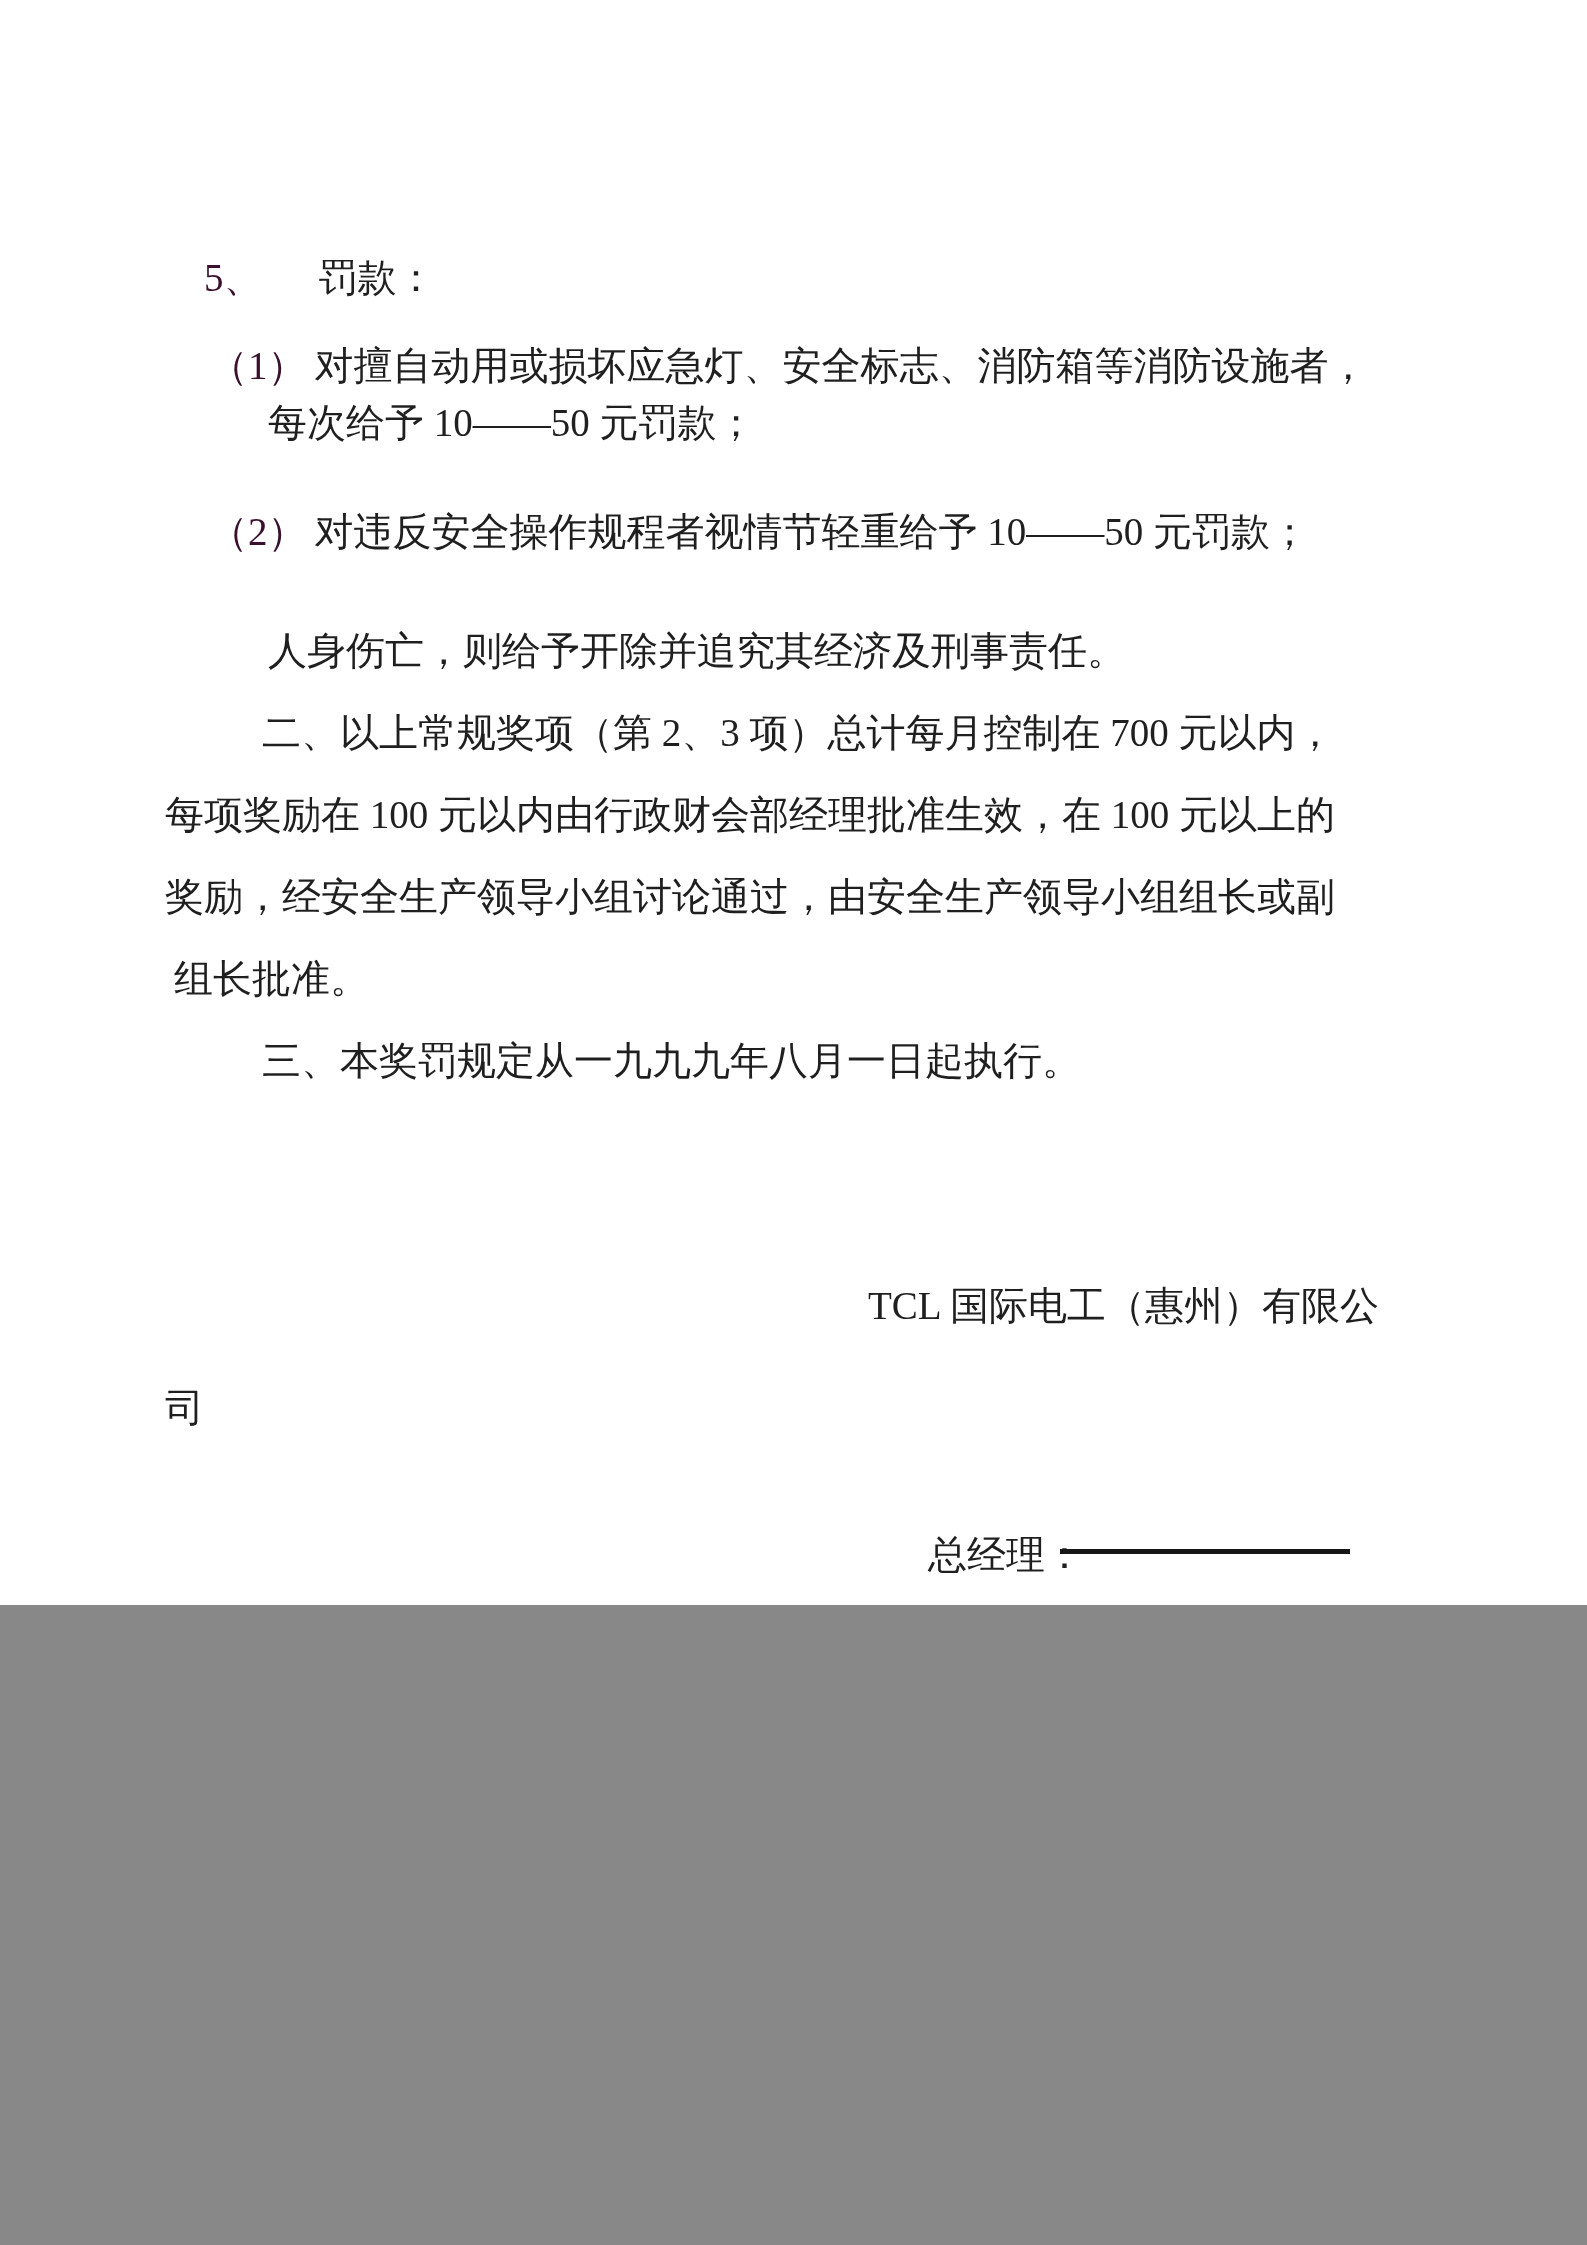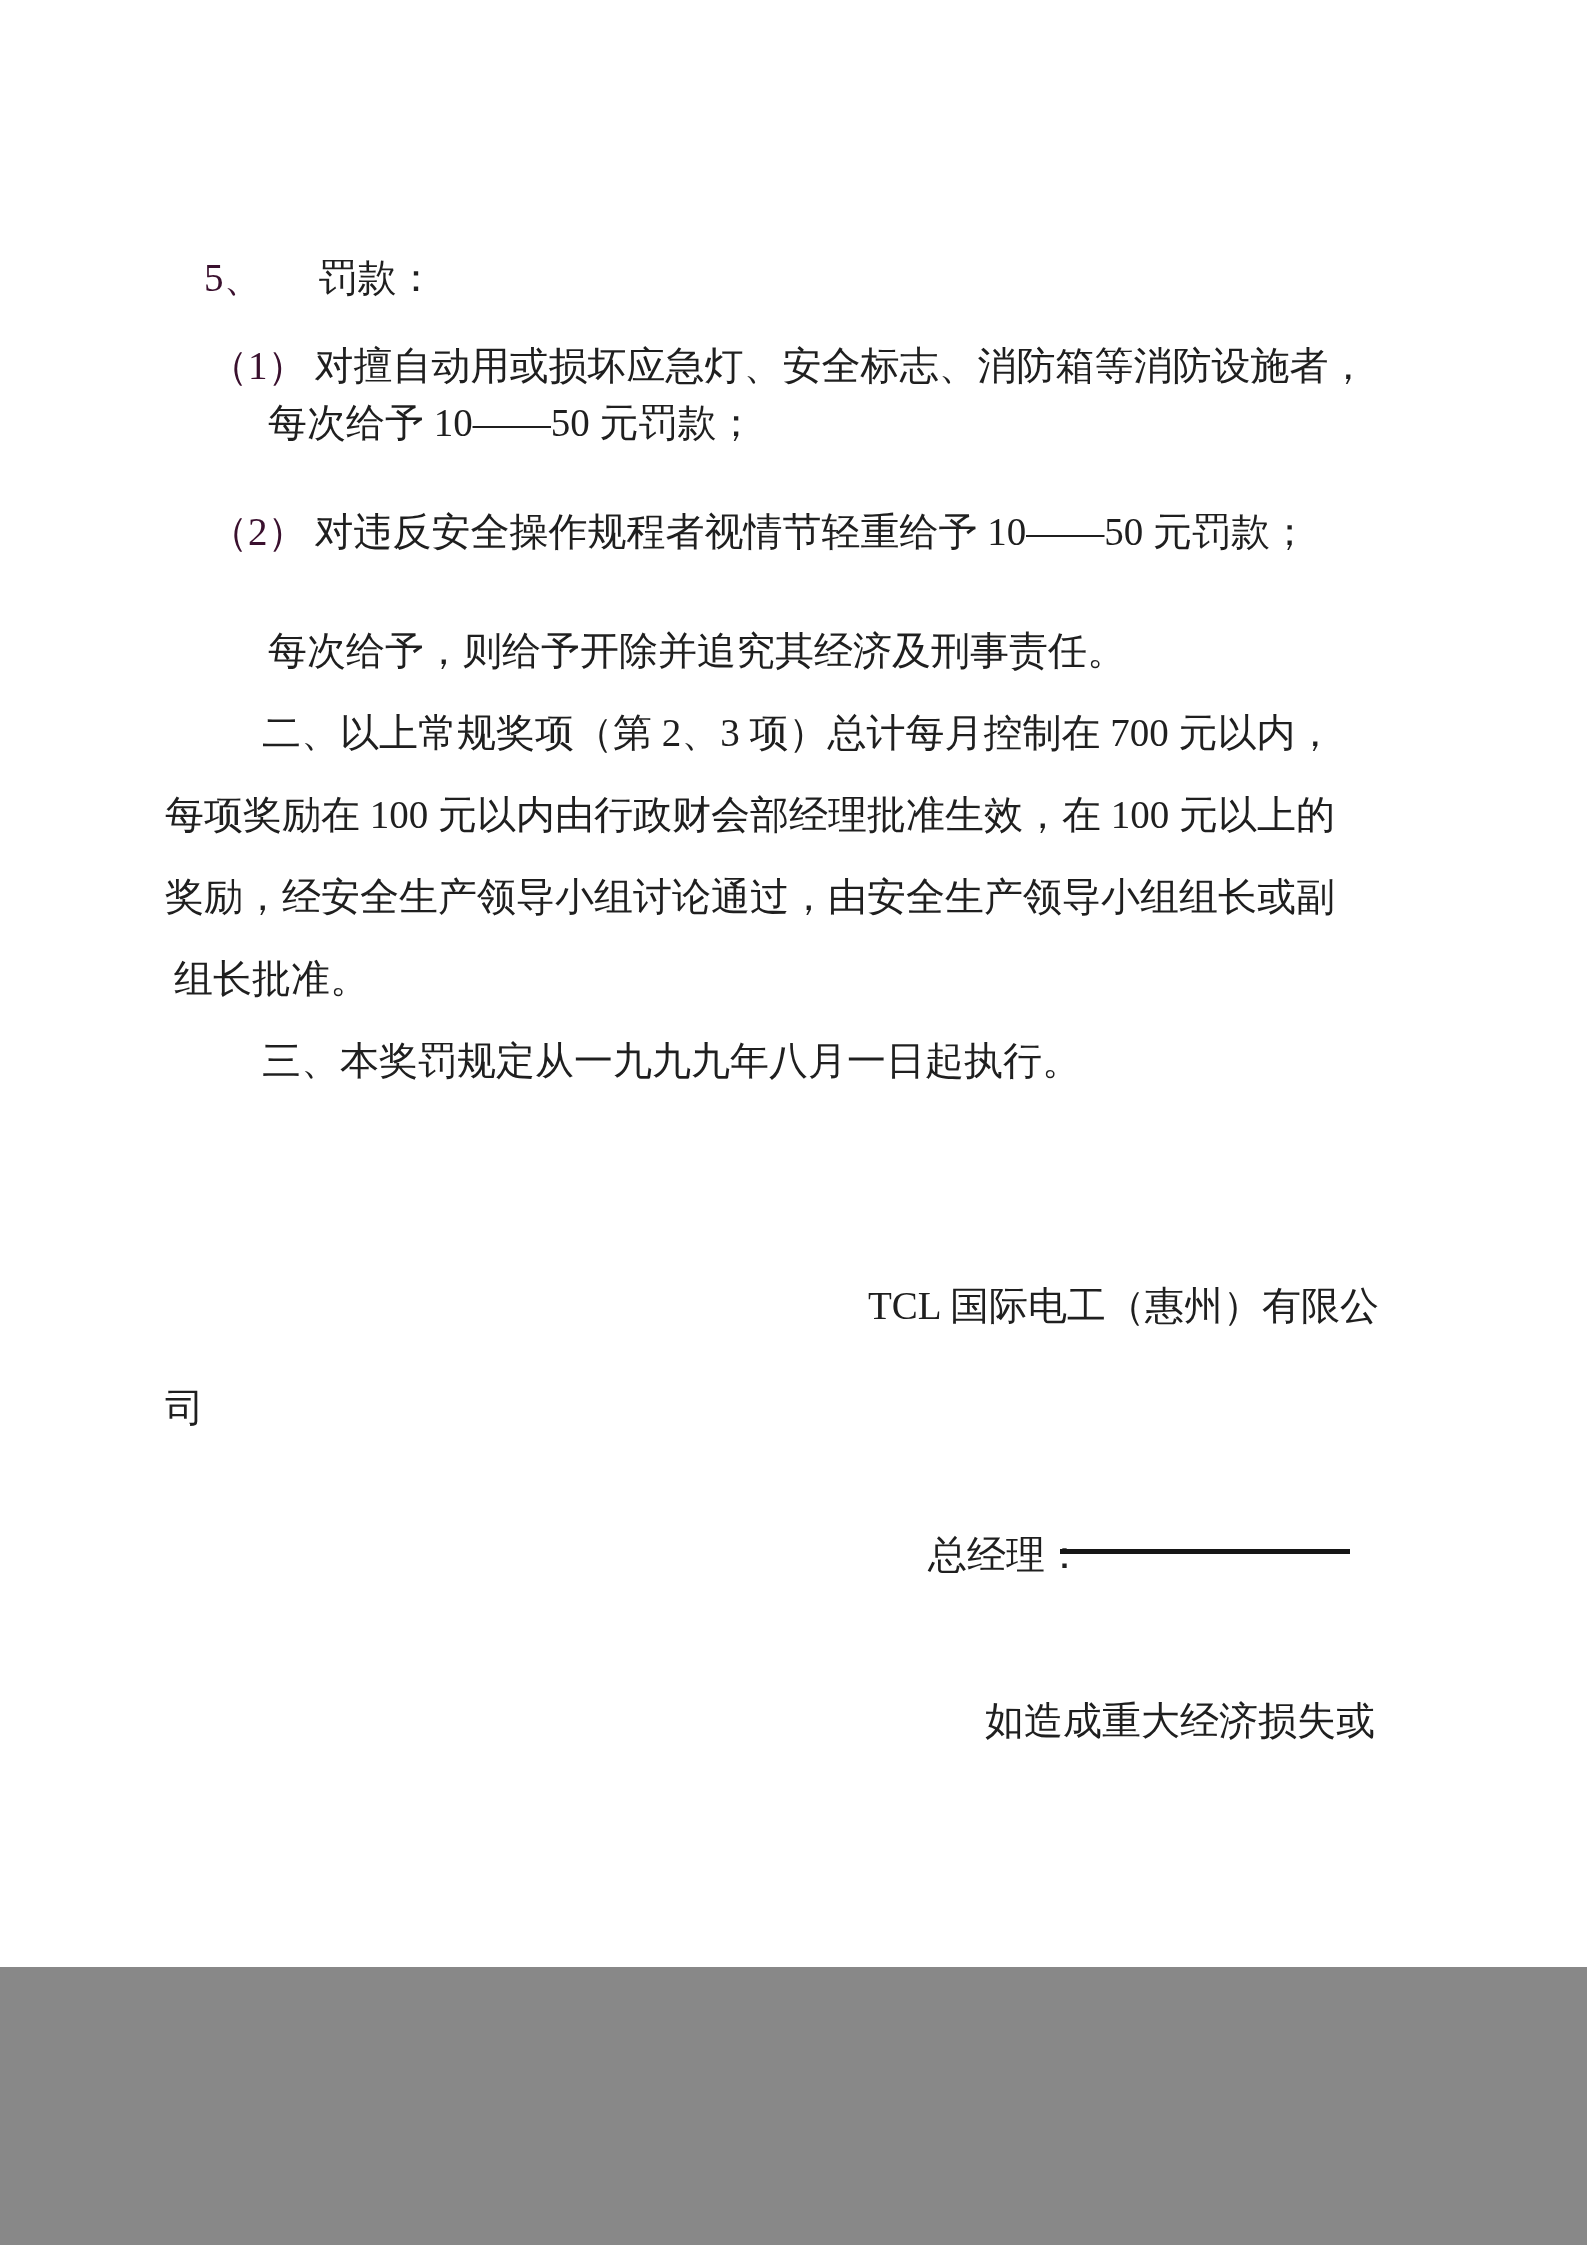--- a/index.html
+++ b/index.html
@@ -1,19 +1,19 @@
 <!DOCTYPE html>
 <html><head>
 <meta charset="utf-8">
 <style>
   html, body { margin: 0; padding: 0; background: #888; }
   .page {
     position: relative;
     width: 1587px;
-    height: 1967px;
+    height: 1605px;
     margin: 0 auto;
     background: #ffffff;
     font-family: "Liberation Serif", "DejaVu Serif", serif;
     font-size: 39px;
     color: #1f1f1f;
     overflow: hidden;
   }
   .line {
     position: absolute;
     white-space: pre;
@@ -62,21 +62,21 @@
     <span class="num">（1）</span><span class="gap-small">对擅自动用或损坏应急灯、安全标志、消防箱等消防设施者，</span>
   </div>
 
   <div class="line l2">每次给予 10——50 元罚款；</div>
 
   <div class="line l3">
     <span class="num">（2）</span><span class="gap-small">对违反安全操作规程者视情节轻重给予 10——50 元罚款；</span>
   </div>
 
 
-  <div class="line l5">每次给予，则给予开除并追究其经济及刑事责任。</div>
+  <div class="line l5">人身伤亡，则给予开除并追究其经济及刑事责任。</div>
 
   <div class="line l6">二、以上常规奖项（第 2、3 项）总计每月控制在 700 元以内，</div>
   <div class="line l7">每项奖励在 100 元以内由行政财会部经理批准生效，在 100 元以上的</div>
   <div class="line l8">奖励，经安全生产领导小组讨论通过，由安全生产领导小组组长或副</div>
   <div class="line l9">组长批准。</div>
 
   <div class="line l10">三、本奖罚规定从一九九九年八月一日起执行。</div>
 
   <div class="line company-1">TCL 国际电工（惠州）有限公</div>
   <div class="line company-2">司</div>

